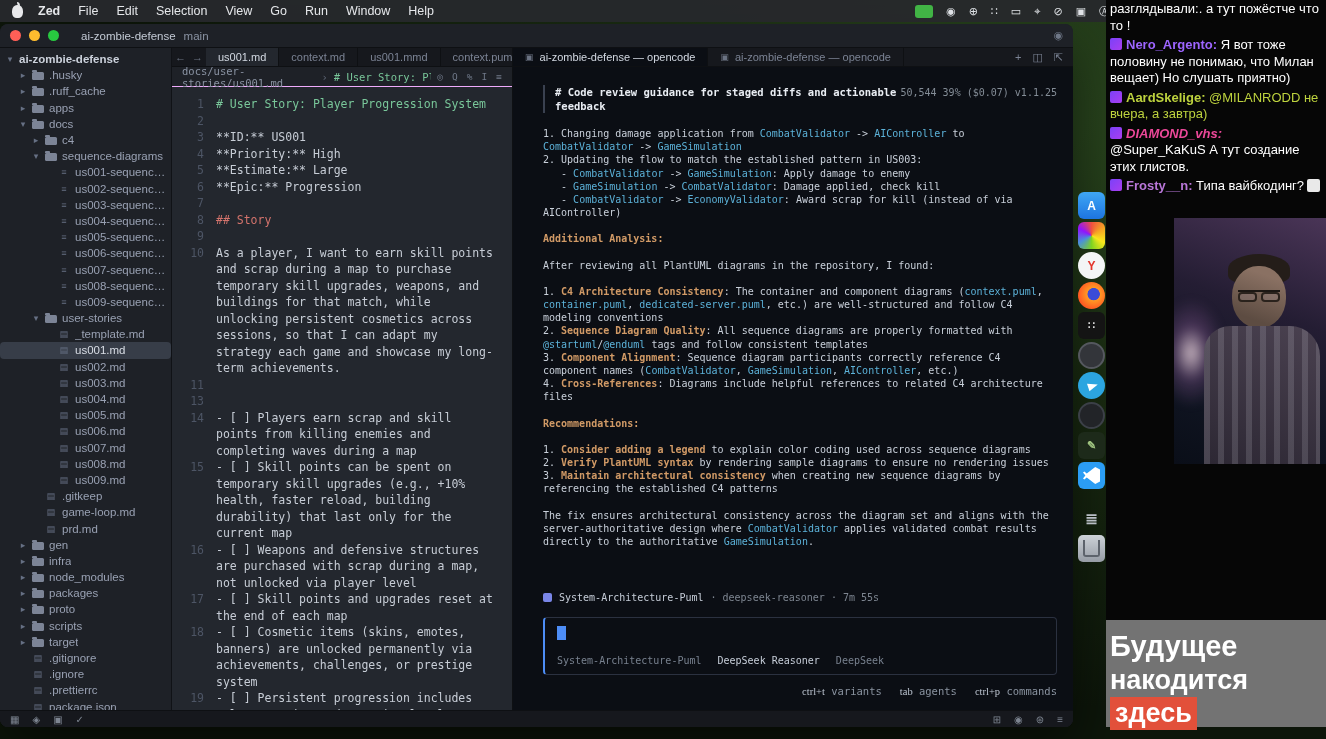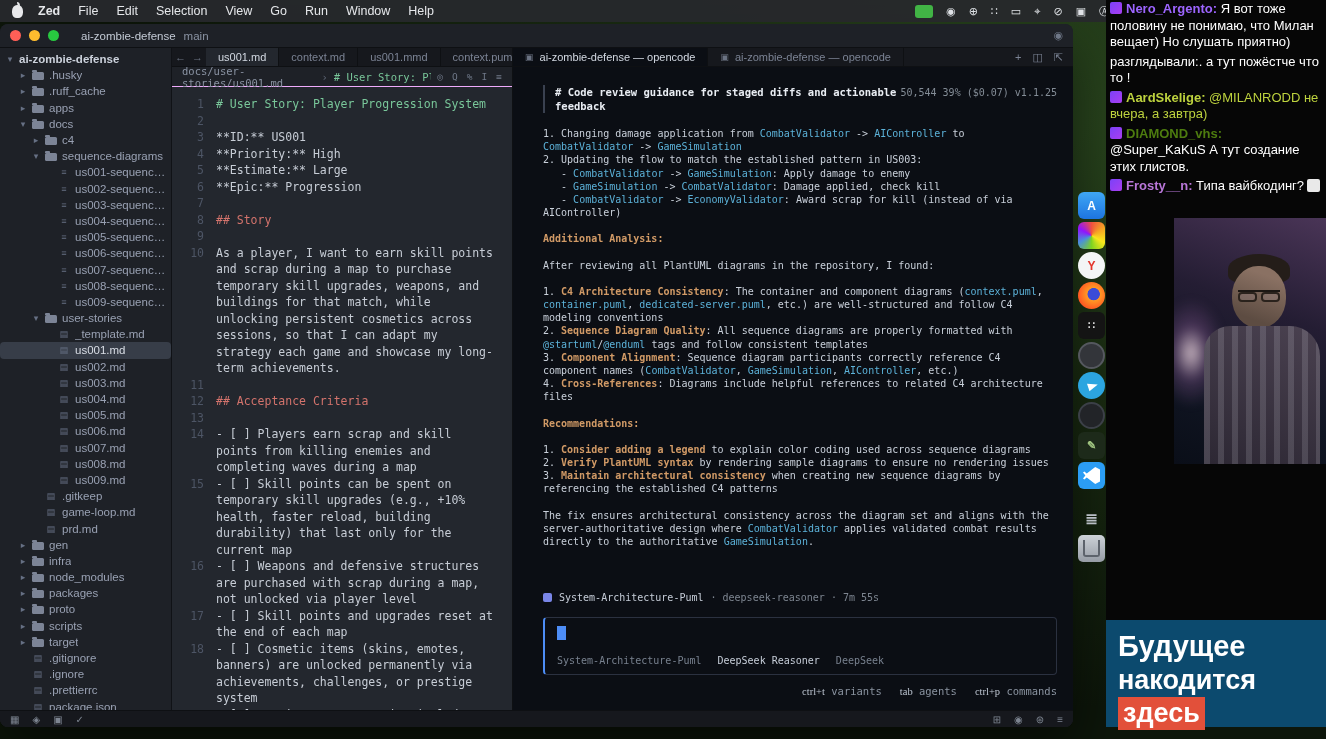--- a/index.html
+++ b/index.html
@@ -146,21 +146,21 @@
     background:linear-gradient(200deg,#8a7163 20%,#5d4c42 80%);}
   .wc-hair{position:absolute;left:54px;top:36px;width:62px;height:30px;border-radius:50% 50% 30% 30%;background:#241d19;}
   .wc-glasses{position:absolute;left:64px;top:72px;width:42px;height:12px;
     border-top:2px solid #1c1713;display:flex;gap:4px;}
   .wc-glasses i{flex:1;border:2px solid #2a221c;border-radius:4px;background:rgba(210,200,220,.12);}
   .wc-body{position:absolute;left:30px;top:108px;width:116px;height:140px;border-radius:26px 30px 0 0;
     background:
      repeating-linear-gradient(90deg, rgba(220,220,230,.16) 0 6px, transparent 6px 14px),
      linear-gradient(200deg,#4a4150,#2c2733);}
 
-  .banner{position:absolute;left:0;right:0;bottom:0;height:107px;background:#0c4a6e;padding:9px 0 0 12px;}
+  .banner{position:absolute;left:0;right:0;bottom:0;height:107px;background:#737373;padding:9px 0 0 4px;}
   .b1{font:bold 29px/35px "Liberation Sans",sans-serif;color:#fff;}
   .b2{font:bold 27px/33px "Liberation Sans",sans-serif;color:#fff;}
   .b2 .hl{background:#e2503a;padding:0 5px;display:inline-block;}
 </style>
 </head>
 <body>
 
 <div class="menubar">
   <span class="apple"></span>
   <nav id="menu-items" style="display:flex;">
@@ -484,24 +484,20 @@
             <span class="gut">9</span>
             <span class="code st-t"></span>
           </div>
           <div class="eline">
             <span class="gut">10</span>
             <span class="code st-t">As a player, I want to earn skill points and scrap during a map to purchase temporary skill upgrades, weapons, and buildings for that match, while unlocking persistent cosmetics across sessions, so that I can adapt my strategy each game and showcase my long-term achievements.</span>
           </div>
           <div class="eline">
             <span class="gut">11</span>
             <span class="code st-t"></span>
-          </div>
-          <div class="eline">
-            <span class="gut">12</span>
-            <span class="code st-h2">## Acceptance Criteria</span>
           </div>
           <div class="eline">
             <span class="gut">13</span>
             <span class="code st-t"></span>
           </div>
           <div class="eline">
             <span class="gut">14</span>
             <span class="code st-t">- [ ] Players earn scrap and skill points from killing enemies and completing waves during a map</span>
           </div>
           <div class="eline">
@@ -637,24 +633,24 @@
     </div>
     <div class="dicon d-vscode"></div>
     <div class="dicon d-stack">
       <span>≣</span>
     </div>
     <div class="dicon d-trash"></div>
   </div>
 
 <div class="overlay">
   <div class="chat" id="chat">
+      <div class="cmsg"><span class="ctext">разглядывали:. а тут пожёстче что то !</span></div>
       <div class="cmsg"><span class="cbadge"></span><span class="cuser" style="color: rgb(157, 101, 255);">Nero_Argento: </span><span class="ctext">Я вот тоже половину не понимаю, что Милан вещает) Но слушать приятно)</span></div>
-      <div class="cmsg"><span class="ctext">разглядывали:. а тут пожёстче что то !</span></div>
       <div class="cmsg"><span class="cbadge"></span><span class="cuser" style="color: rgb(189, 210, 62);">AardSkelige: </span><span class="ctext" style="color: rgb(189, 210, 62);">@MILANRODD не вчера, а завтра)</span></div>
-      <div class="cmsg"><span class="cbadge"></span><span class="cuser" style="color: #4d7c0f;">DIAMOND_vhs: </span><span class="ctext">@Super_KaKuS А тут создание этих глистов.</span></div>
+      <div class="cmsg"><span class="cbadge"></span><span class="cuser" style="color: #ec4899; font-style: italic;">DIAMOND_vhs: </span><span class="ctext">@Super_KaKuS А тут создание этих глистов.</span></div>
       <div class="cmsg"><span class="cbadge"></span><span class="cuser" style="color: rgb(185, 119, 217);">Frosty__n: </span><span class="ctext">Типа вайбкодинг?</span><span class="cemote"></span></div>
     </div>
 
   <div class="webcam">
     <div class="wc-glow"></div>
     <div class="wc-hair"></div>
     <div class="wc-head"></div>
     <div class="wc-glasses">
         <i></i>
         <i></i>

